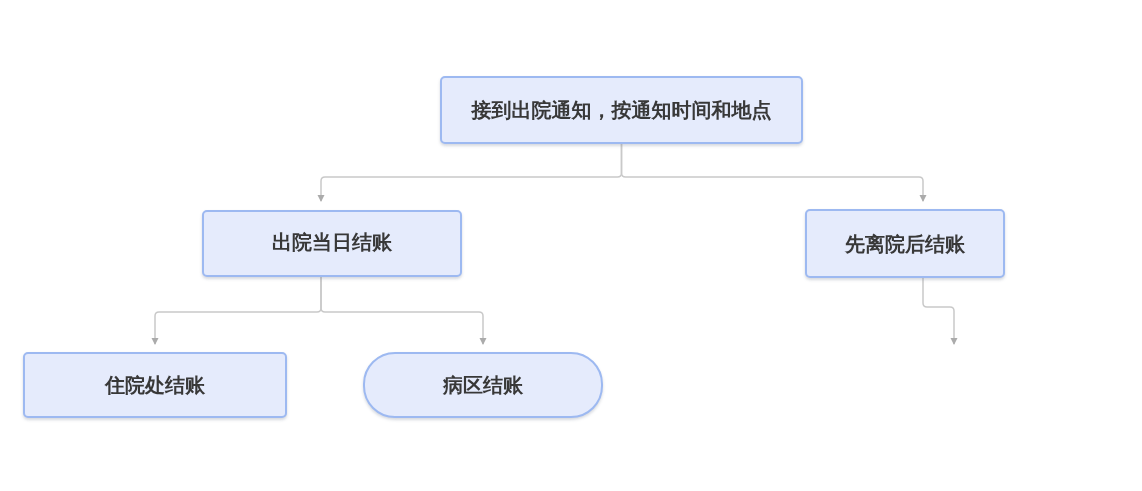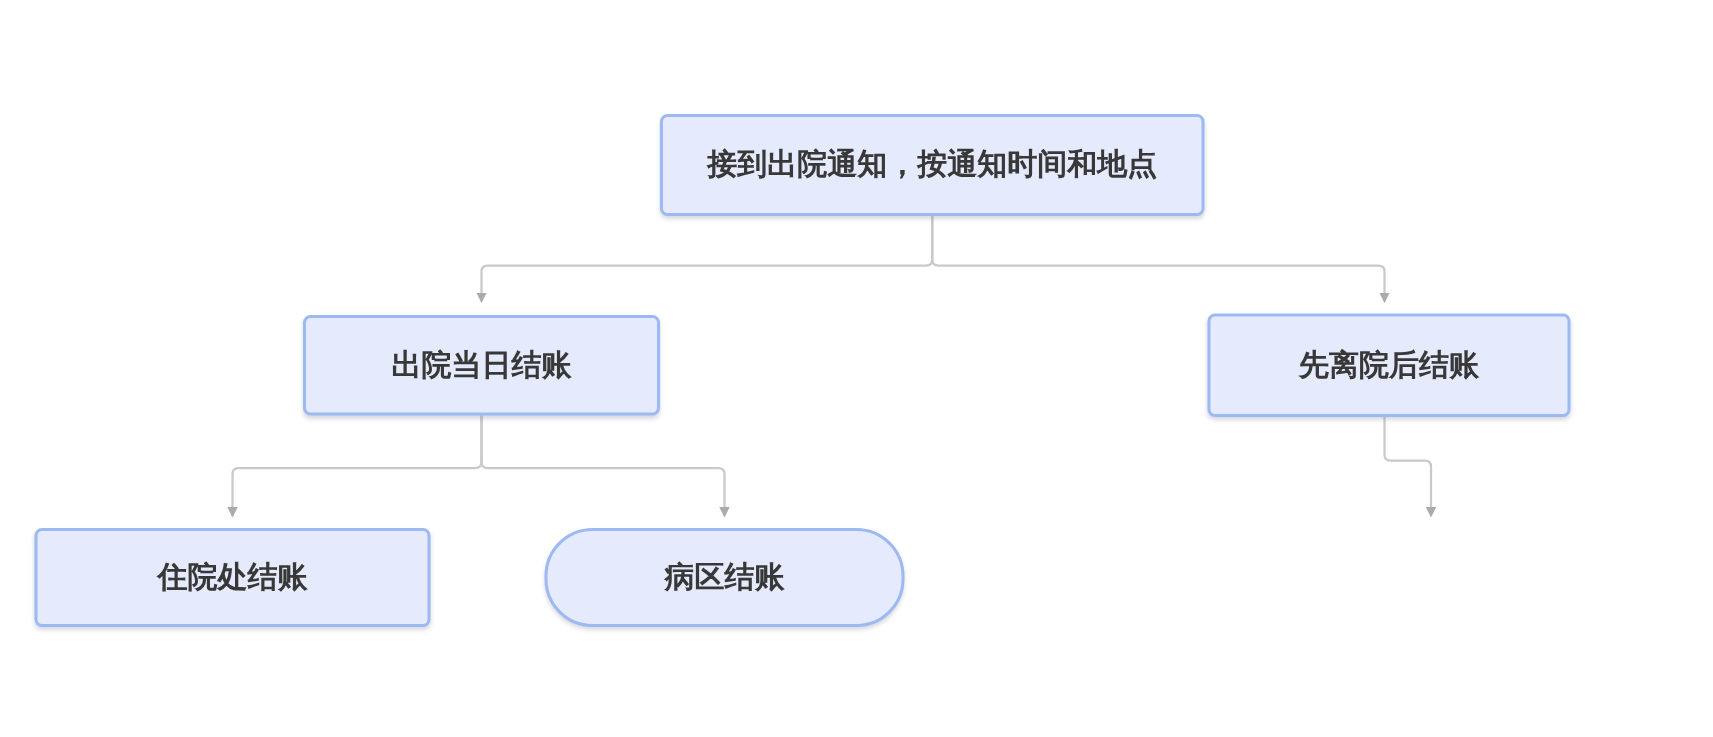--- a/index.html
+++ b/index.html
@@ -36,22 +36,22 @@
     border-radius:5px;
     box-shadow:0 2px 3px rgba(120,130,150,0.30);
     color:var(--text);
     font-size:20px;
     font-weight:600;
     line-height:1.2;
     padding:4px 20px;
     white-space:nowrap;
   }
   .n0{left:440px;top:76px;width:363px;height:68px;}
-  .n1{left:202px;top:210px;width:238px;height:67px;}
-  .n2{left:805px;top:209px;width:242px;height:69px;}
+  .n1{left:202px;top:210px;width:260px;height:67px;font-family:Liberation Mono, monospace;}
+  .n2{left:805px;top:209px;width:200px;height:69px;}
   .n3{left:23px;top:352px;width:264px;height:66px;text-align:center;}
   .n4{left:363px;top:352px;width:240px;height:66px;border-radius:32px;}
   .n5{left:802px;top:352px;width:305px;height:66px;}
   .edge{
     stroke:var(--connector);
     stroke-width:1.5;
     fill:none;
   }
 </style>
 </head>

